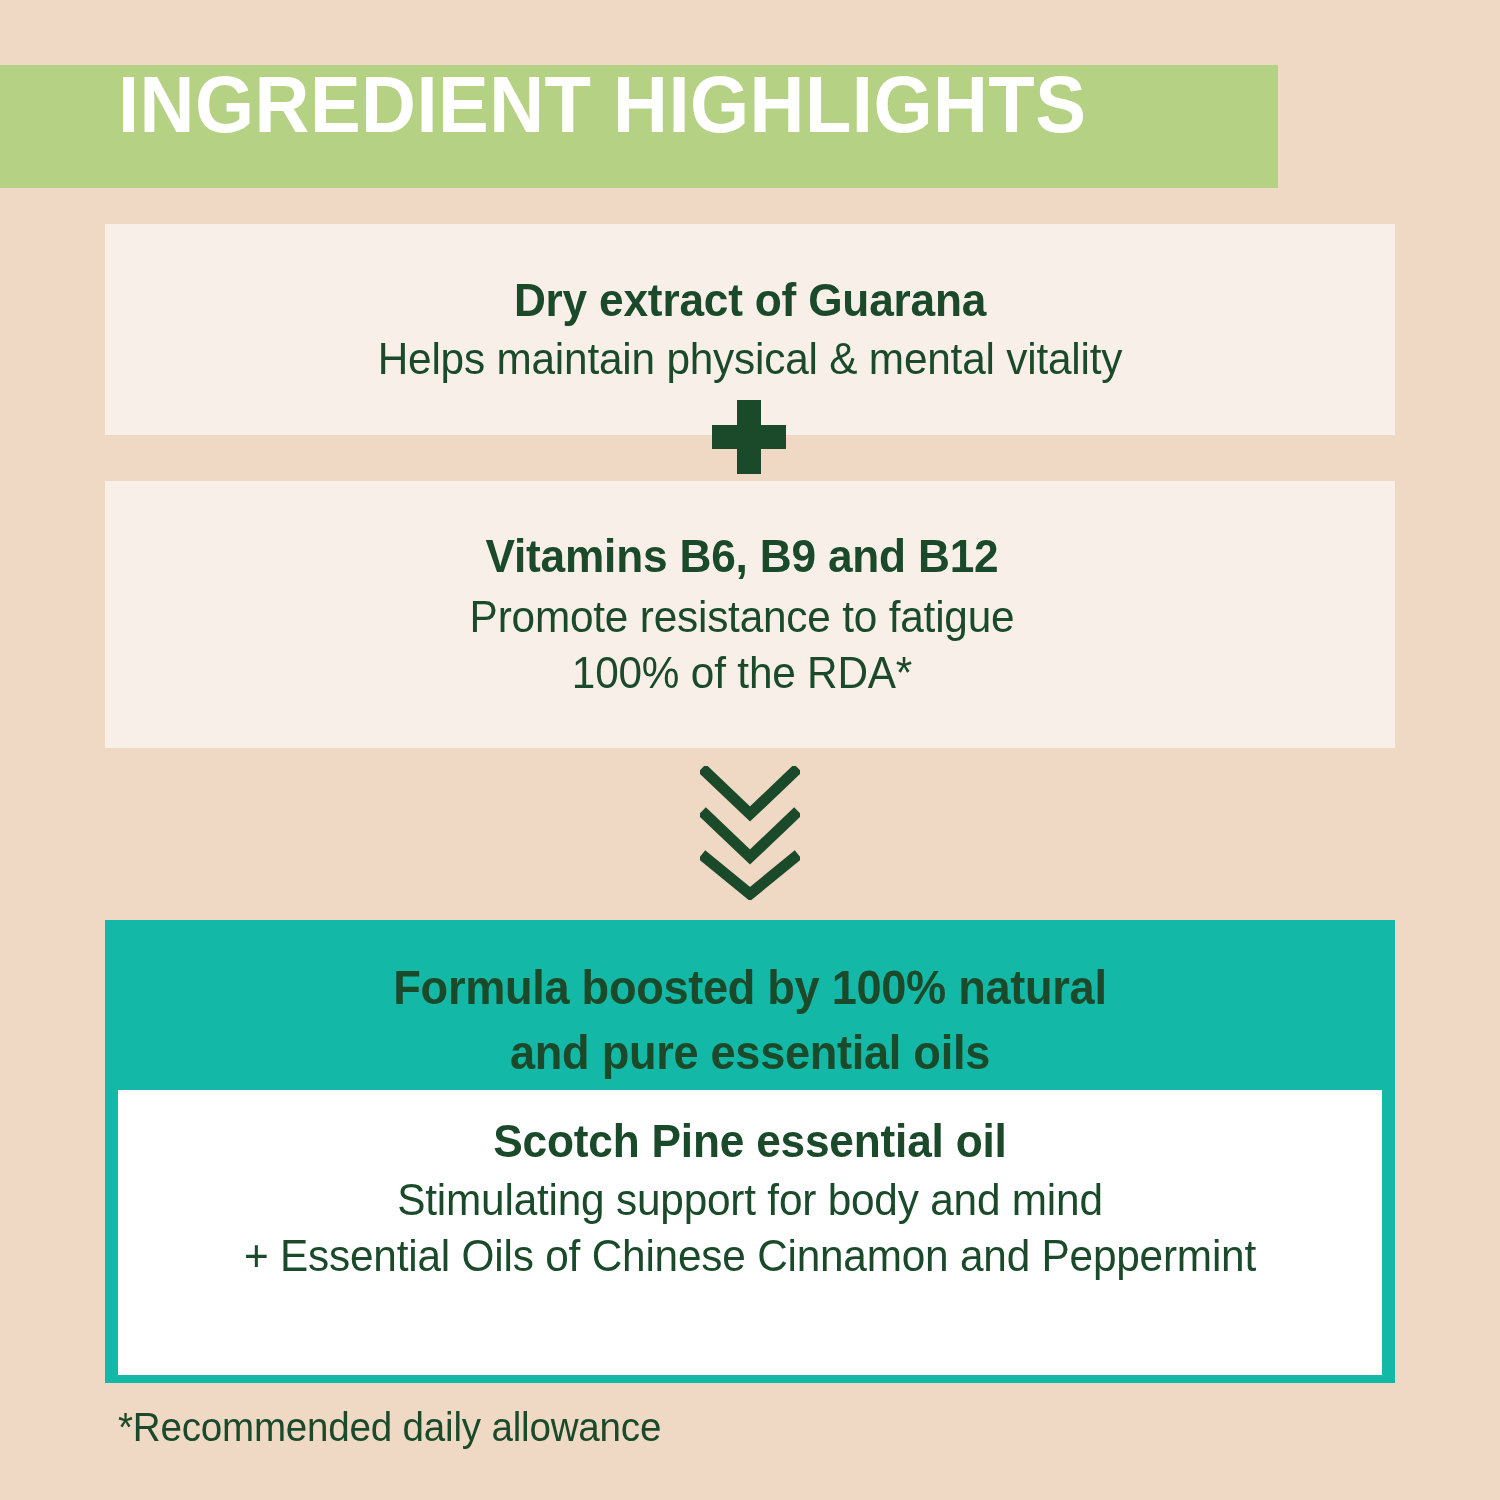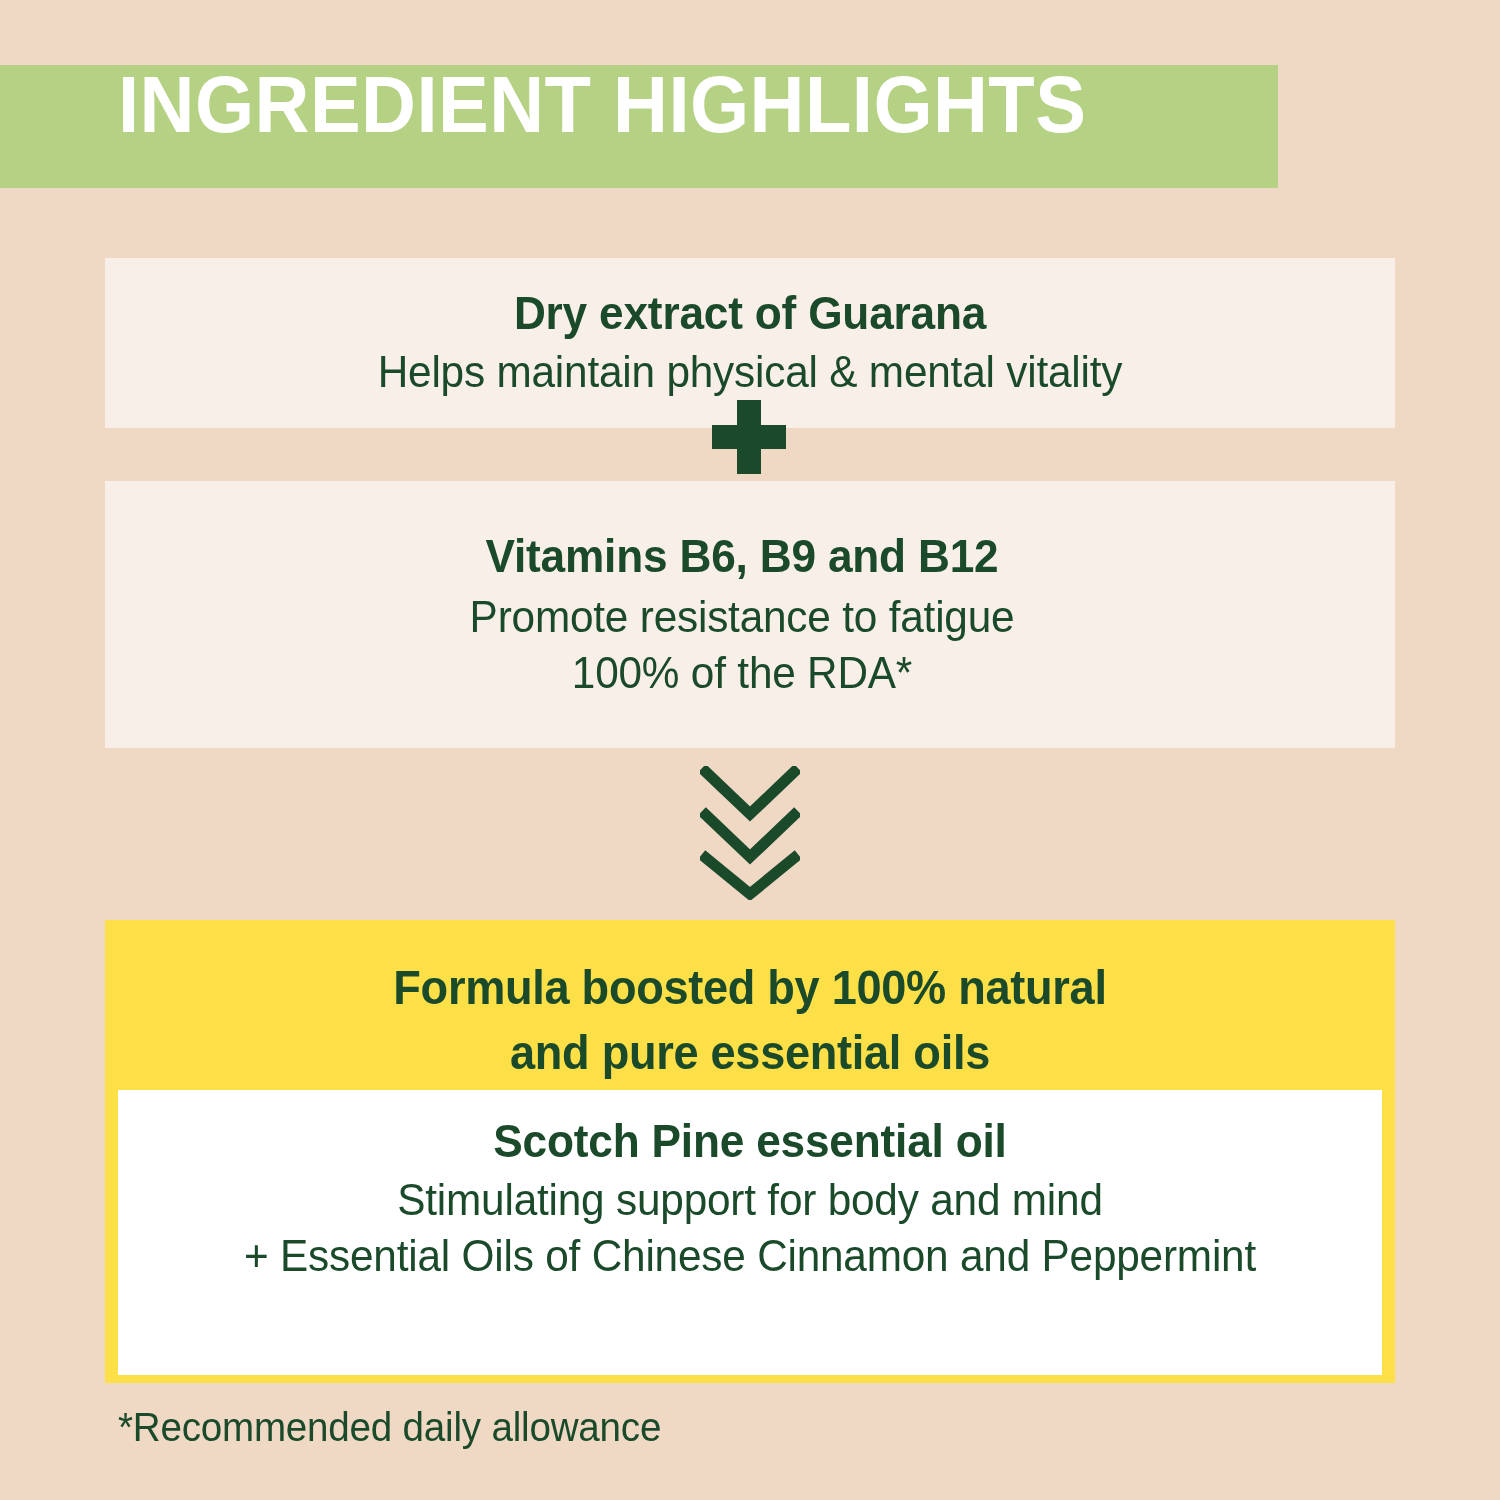--- a/index.html
+++ b/index.html
@@ -43,24 +43,24 @@
     position: absolute;
     left: 105px;
     width: 1290px;
     box-sizing: border-box;
     text-align: center;
   }
   .card-cream {
     background: #F7EFE8;
   }
   .card-green {
-    background: #fde047;
-  }
-
-  .card-1 { top: 224px; height: 170px; margin-top: 34px; }
+    background: #14b8a6;
+  }
+
+  .card-1 { top: 224px; height: 211px; }
   .card-2 { top: 481px; height: 267px; text-decoration: underline; }
   .card-3 { top: 920px; height: 463px; }
 
   .card-inner {
     position: absolute;
     left: 0;
     right: 0;
     top: 50%;
     transform: translateY(-50%);
   }

